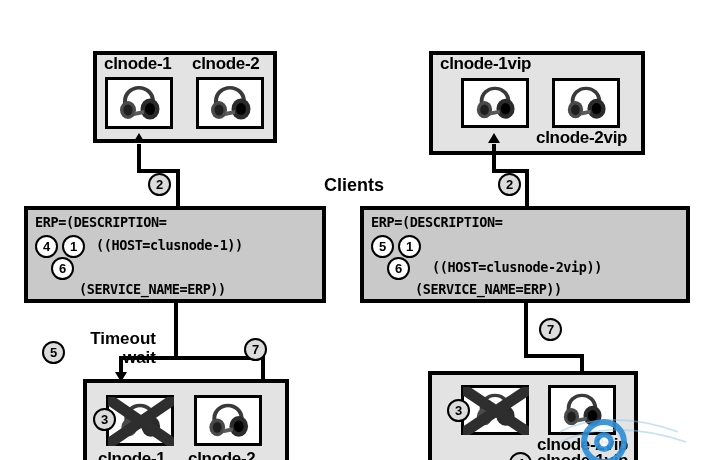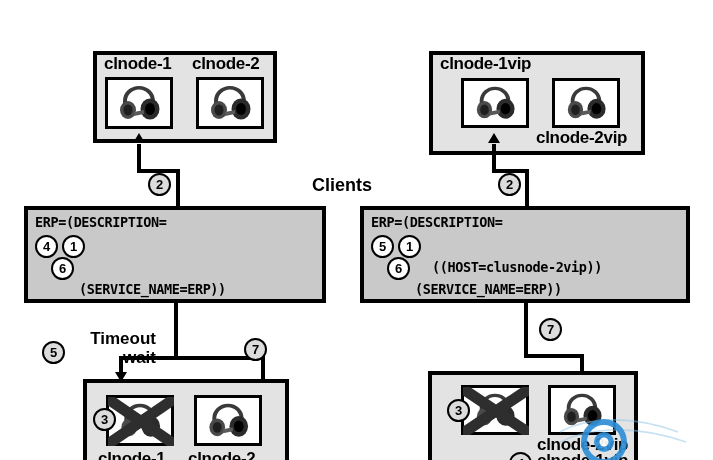--- a/index.html
+++ b/index.html
@@ -124,26 +124,27 @@
       </svg>
     </span>
   </div>
 
   <div class="vline" style="left:525px;top:149px;height:37px;"></div>
   <div class="hline" style="left:492px;top:149px;width:37px;"></div>
   <div class="vline" style="left:492px;top:124px;height:27px;"></div>
   <div class="arrow-up" style="left:488px;top:113px;"></div>
   <div class="badge gray" style="left:498px;top:153px;">2</div>
 
-  <div class="clients-label" style="left:312px;top:155px;">Clients</div>
+  <div class="clients-label" style="left:324px;top:155px;">Clients</div>
 
   <div class="erpbox" style="left:24px;top:186px;width:302px;height:97px;"></div>
   <div class="erpline" style="left:35px;top:194px;">ERP=(DESCRIPTION=</div>
   <div class="badge white" style="left:35px;top:215px;">4</div>
   <div class="badge white" style="left:62px;top:215px;">1</div>
+  <div class="erpline" style="left:96px;top:217px;">((HOST=clusnode-1))</div>
   <div class="badge white" style="left:51px;top:237px;">6</div>
   <div class="erpline" style="left:79px;top:261px;">(SERVICE_NAME=ERP))</div>
 
   <div class="erpbox" style="left:360px;top:186px;width:330px;height:97px;"></div>
   <div class="erpline" style="left:371px;top:194px;">ERP=(DESCRIPTION=</div>
   <div class="badge white" style="left:371px;top:215px;">5</div>
   <div class="badge white" style="left:398px;top:215px;">1</div>
   <div class="badge white" style="left:387px;top:237px;">6</div>
   <div class="erpline" style="left:432px;top:239px;text-align:right;">((HOST=clusnode-2vip))</div>
   <div class="erpline" style="left:415px;top:261px;">(SERVICE_NAME=ERP))</div>

